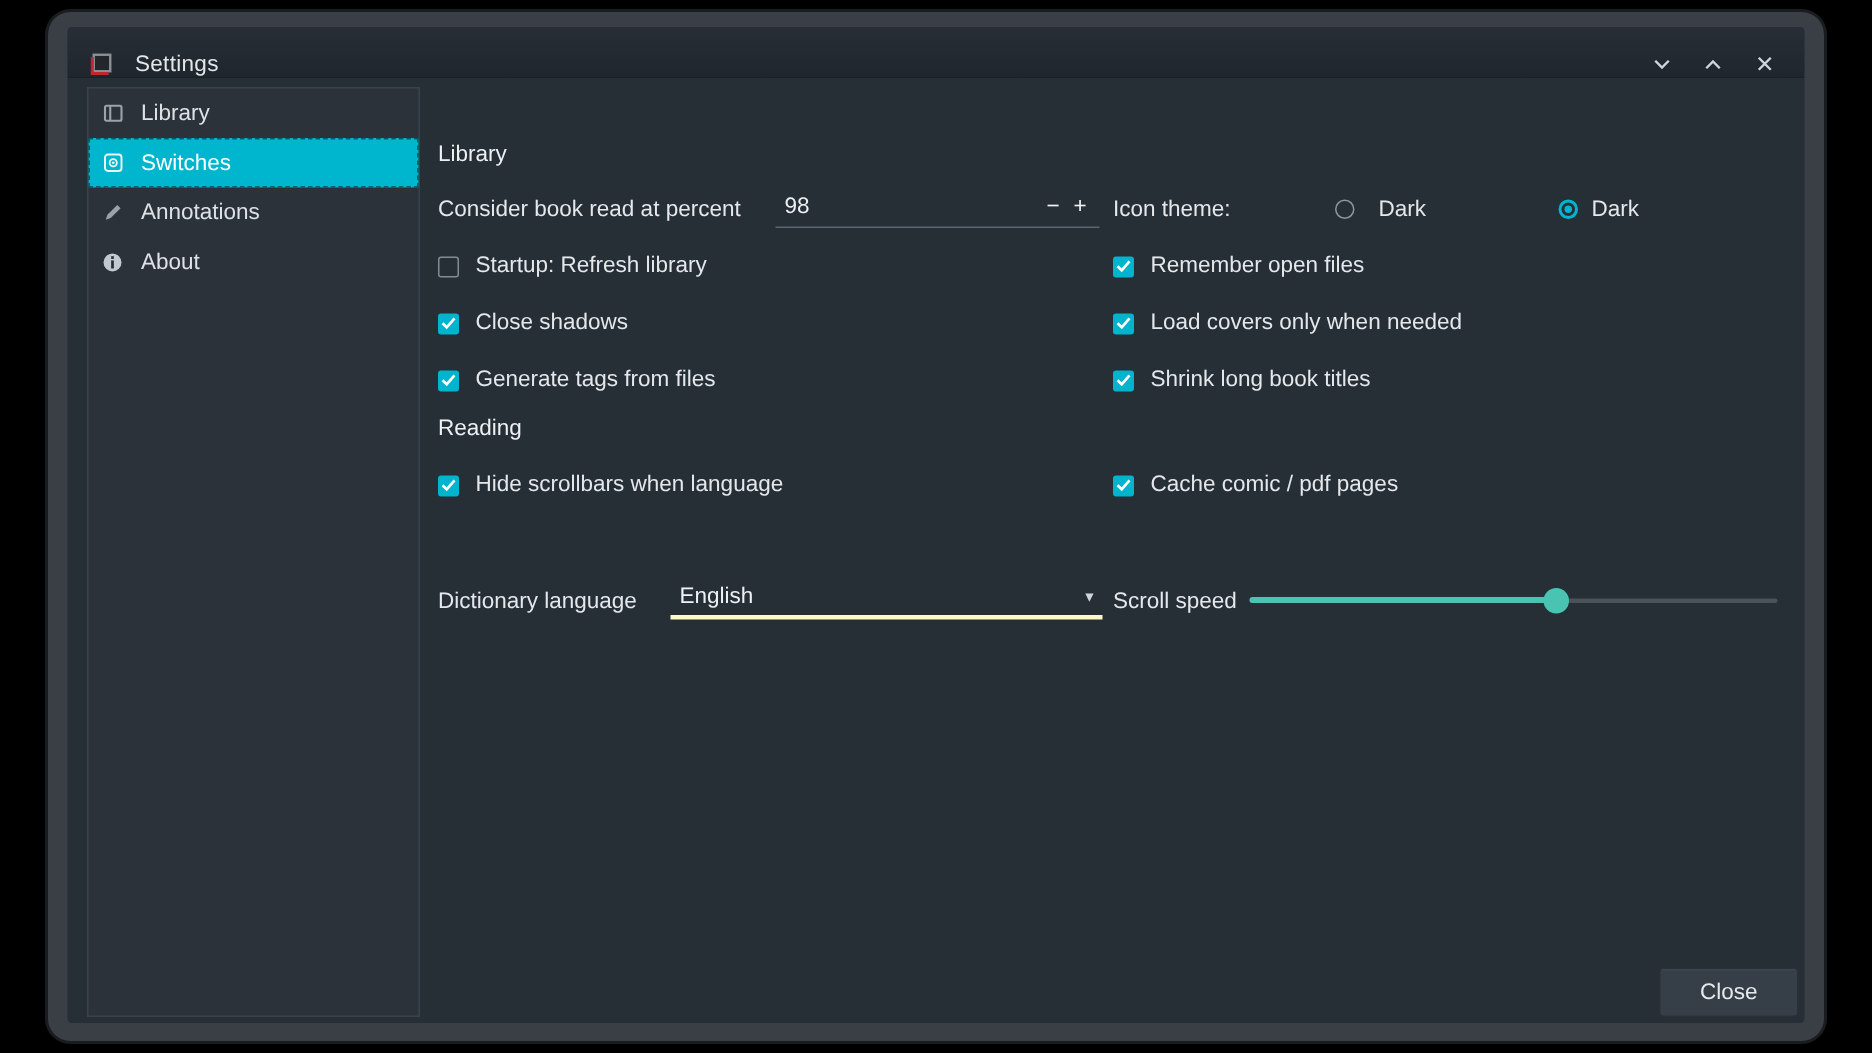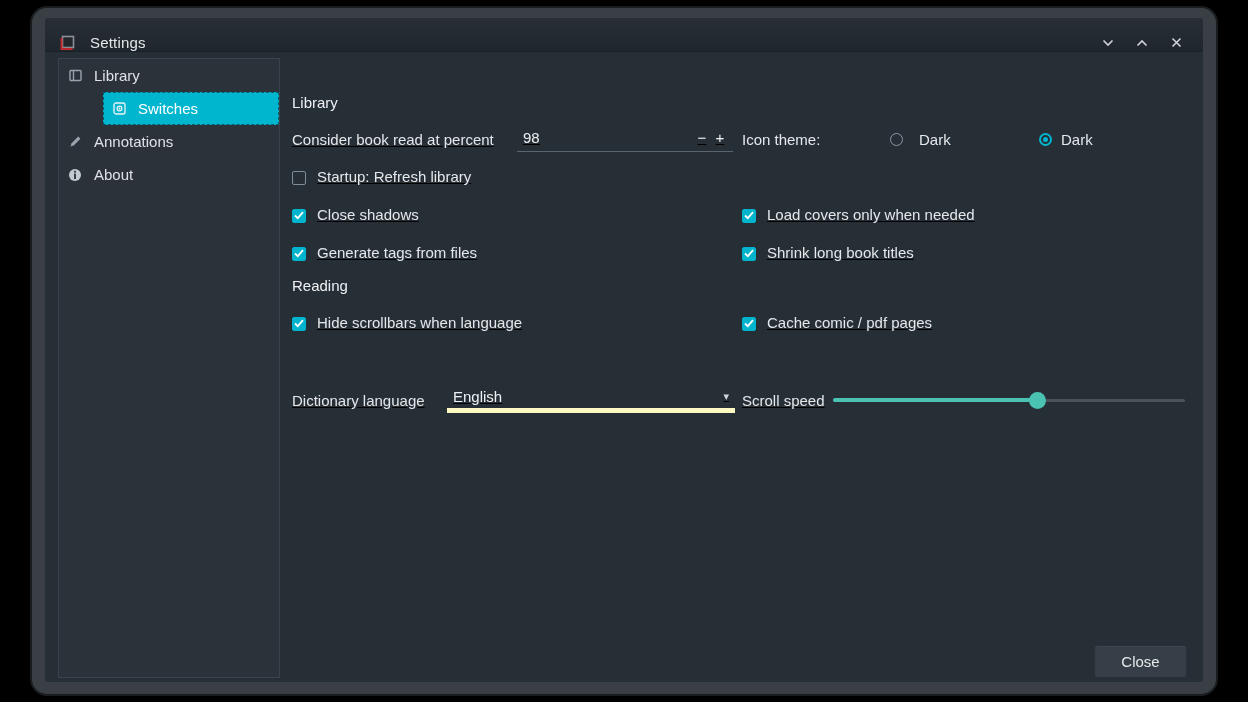--- a/index.html
+++ b/index.html
@@ -24,26 +24,26 @@
   .tb-btn { width:22px; height:22px; display:flex; align-items:center; justify-content:center;
     color:#cfd5d9; cursor:default; }
 
   
   .sidebar { position:absolute; left:13px; top:40px; width:222px; height:620px;
     background:#2b323a; border:1px solid #3a434c; }
   .side-item { height:33px; display:flex; align-items:center; padding:0 8px 0 7px;
     color:#dde2e6; font-size:15px; gap:11px; border:1px dashed transparent; }
   .side-item .ic { width:16px; height:16px; flex:0 0 16px; display:flex;
     align-items:center; justify-content:center; }
-  .side-item.checked { background:#00b6ce; color:#ffffff; border:1px dashed rgba(10,48,56,.65);margin-left:44px; }
+  .side-item.checked { background:#00b6ce; color:#ffffff; border:1px dashed rgba(10,48,56,.65); }
 
   
   .main { position:absolute; left:247px; top:34px; width:893px; height:630px; }
   .section-head { position:absolute; left:0; color:#eef1f3; font-size:15px; }
-  .row { position:absolute; left:0; width:893px; height:26px; display:flex; align-items:center;text-decoration:underline; }
+  .row { position:absolute; left:0; width:893px; height:26px; display:flex; align-items:center; }
   .col-l { width:450px; display:flex; align-items:center; position:relative; height:100%; }
   .col-r { flex:1; display:flex; align-items:center; position:relative; height:100%; }
   .lbl { color:#e4e8eb; font-size:15px; }
 
   
   .spinbox { flex:1; margin-right:9px; height:26px; border-bottom:1px solid #5b656e;
     display:flex; align-items:center; padding:0 4px 2px 6px; }
   .spin-value { color:#eef1f3; font-size:15px; flex:1; }
   .spin-btn { color:#f2f5f6; font-size:15px; width:18px; text-align:center; cursor:default; }
 
@@ -57,36 +57,36 @@
 
   
   .check-row { display:flex; align-items:flex-end; gap:11px; }
   .checkbox { width:14px; height:14px; border-radius:2px; border:1px solid #828c94;
     background:transparent; display:flex; align-items:center; justify-content:center; }
   .checkbox svg { display:none; }
   .checkbox.checked { background:#00b4ce; border-color:#00b4ce; }
   .checkbox.checked svg { display:block; }
 
   
-  .combobox { flex:1; margin-right:7px; height:26px; border-bottom:5px solid #fef9c3;
+  .combobox { flex:1; margin-right:7px; height:26px; border-bottom:3px solid #fef9c3;
     display:flex; align-items:center; padding:0 6px 2px 6px; }
   .combo-value { color:#eef1f3; font-size:15px; flex:1; }
   .combo-arrow { color:#cfd5d9; font-size:11px; }
 
   
   .slider { flex:1; margin-left:8px; position:relative; height:16px; }
   .slider-track { position:absolute; left:0; right:0; top:7px; height:3px;
     background:#4a525a; border-radius:2px; }
   .slider-fill { position:absolute; left:0; top:6px; height:4px;
     background:#4ac3b2; border-radius:2px; }
   .slider-handle { position:absolute; top:0; width:17px; height:17px; margin-left:-8px;
     border-radius:50%; background:#4ac3b2; }
 
   
-  .close-btn { position:absolute; right:16px; top:627px; width:93px; height:33px;
+  .close-btn { position:absolute; right:4px; top:627px; width:93px; height:33px;
     background:#363e47; border:1px solid #2a3036; border-radius:3px;
     color:#e7eaec; font-size:15px; display:flex; align-items:center; justify-content:center;
     box-shadow:inset 0 1px 0 rgba(255,255,255,.04); }
 </style>
 </head>
 <body>
 
 <div class="stage">
   <div class="window">
     <div class="window-inner">
@@ -186,20 +186,30 @@
 
         <div class="row" style="top:111px;">
           <div class="col-l">
             <div class="check-row">
               <span class="checkbox">
                 
               </span>
               <span class="lbl">Startup: Refresh library</span>
             </div>
           </div>
+          <div class="col-r">
+            <div class="check-row">
+              <span class="checkbox checked">
+                <svg width="10" height="9" viewBox="0 0 10 9">
+                    <path d="M1 4.5 L3.8 7.2 L9 1.2" fill="none" stroke="#fff" stroke-width="1.8"></path>
+                  </svg>
+              </span>
+              <span class="lbl">Remember open files</span>
+            </div>
+          </div>
         </div>
 
         <div class="row" style="top:149px;">
           <div class="col-l">
             <div class="check-row">
               <span class="checkbox checked">
                 <svg width="10" height="9" viewBox="0 0 10 9">
                     <path d="M1 4.5 L3.8 7.2 L9 1.2" fill="none" stroke="#fff" stroke-width="1.8"></path>
                   </svg>
               </span>

